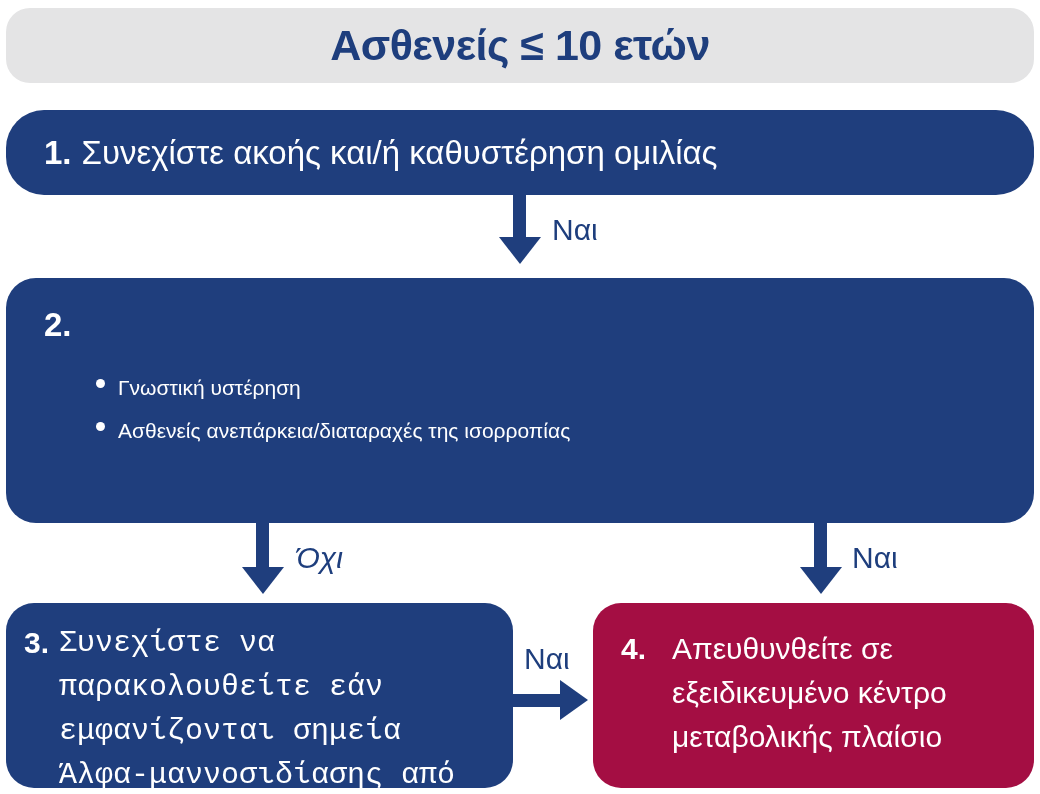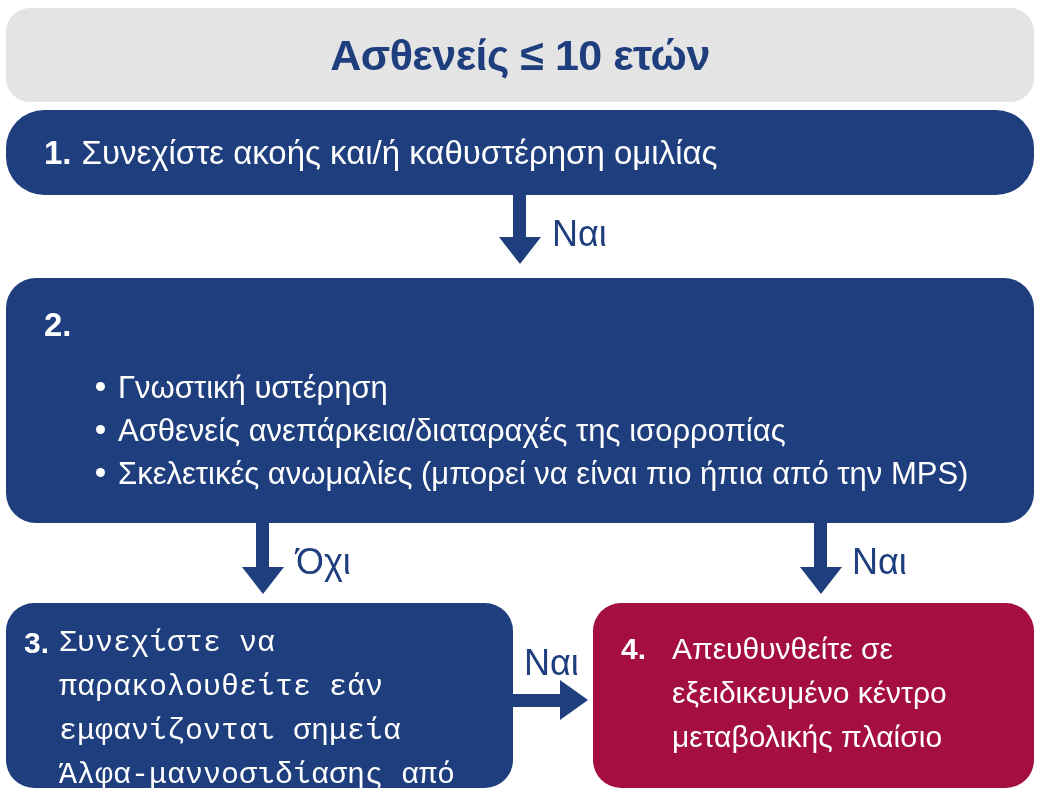--- a/index.html
+++ b/index.html
@@ -13,21 +13,21 @@
   html,body{background:#FFFFFF;}
   body{font-family:"Liberation Sans","DejaVu Sans",sans-serif;}
   #canvas{
     position:relative;
     width:1040px;height:794px;
     background:#FFFFFF;
     overflow:hidden;
   }
   
   .header{
-    position:absolute;left:6px;top:8px;width:1028px;height:94px;
+    position:absolute;left:6px;top:8px;width:1028px;height:75px;
     background:var(--gray);border-radius:24px;
     display:flex;align-items:center;justify-content:center;
   }
   .header-title{
     color:var(--label);font-size:43px;font-weight:bold;letter-spacing:-0.5px;
   }
   
   .bluebox{background:var(--blue);position:absolute;color:var(--white);}
   
   .box1{
@@ -40,21 +40,21 @@
   
   .box2{
     left:6px;top:278px;width:1028px;height:245px;border-radius:30px;
     padding:28px 20px 0 38px;font-size:33px;
   }
   .box2-heading{display:flex;}
   .box2 .num{margin-right:10px;}
   .bullets{margin-top:22px;}
   .bullet-row{
     display:flex;align-items:baseline;
-    padding-left:52px;font-size:31px;line-height:43px;
+    padding-left:52px;font-size:21px;line-height:43px;
   }
   .bullet-dot{
     width:9px;height:9px;border-radius:50%;background:var(--white);
     flex:0 0 9px;margin-right:13px;position:relative;top:-7px;
   }
   
   .box3{
     left:6px;top:603px;width:507px;height:185px;border-radius:28px;
     padding:18px 10px 0 18px;font-size:30px;line-height:44px;
     display:flex;
@@ -77,30 +77,30 @@
     border-left:21px solid transparent;border-right:21px solid transparent;
     border-top:27px solid var(--blue);
   }
   .stem-h{position:absolute;height:13px;background:var(--blue);}
   .head-h{
     position:absolute;width:0;height:0;
     border-top:20px solid transparent;border-bottom:20px solid transparent;
     border-left:28px solid var(--blue);
   }
   .arrow-label{
-    position:absolute;color:var(--label);font-size:36px;
+    position:absolute;color:var(--label);font-size:30px;
   }
   
   .a1-stem{left:513px;top:195px;height:44px;}
   .a1-head{left:499px;top:237px;}
   .a1-label{left:552px;top:213px;}
   
   .a2-stem{left:256px;top:523px;height:46px;}
   .a2-head{left:242px;top:567px;}
-  .a2-label{left:296px;top:541px;}
+  .a2-label{left:296px;top:541px;font-style:italic;}
   
   .a3-stem{left:814px;top:523px;height:46px;}
   .a3-head{left:800px;top:567px;}
   .a3-label{left:852px;top:541px;}
   
   .a4-stem{left:513px;top:694px;width:50px;}
   .a4-head{left:560px;top:680px;}
   .a4-label{left:524px;top:642px;}
 </style>
 </head>
@@ -127,24 +127,20 @@
     </div>
     <div class="bullets">
       <div class="bullet-row">
         <span class="bullet-dot"></span>
         <span>Γνωστική υστέρηση</span>
       </div>
       <div class="bullet-row">
         <span class="bullet-dot"></span>
         <span>Ασθενείς ανεπάρκεια/διαταραχές της ισορροπίας</span>
       </div>
-      <div class="bullet-row">
-        <span class="bullet-dot"></span>
-        <span>Σκελετικές ανωμαλίες (μπορεί να είναι πιο ήπια από την MPS)</span>
-      </div>
     </div>
   </div>
 
   <div class="stem-v a2-stem"></div>
   <div class="head-v a2-head"></div>
   <div class="arrow-label a2-label">Όχι</div>
 
   <div class="stem-v a3-stem"></div>
   <div class="head-v a3-head"></div>
   <div class="arrow-label a3-label">Ναι</div>

